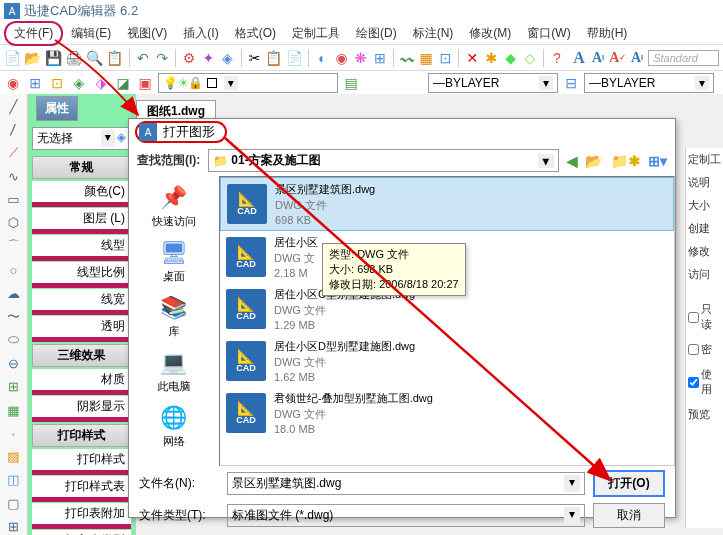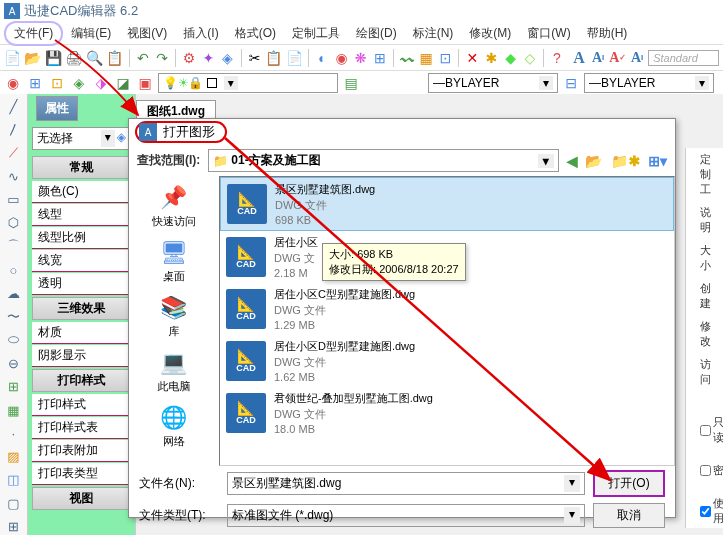--- a/index.html
+++ b/index.html
@@ -5,21 +5,21 @@
 * { margin: 0; padding: 0; box-sizing: border-box; font-family: "Microsoft YaHei", sans-serif; }
 body { background: #f0f0f0; width: 723px; height: 535px; overflow: hidden; position: relative; font-size: 12px; }
 
 
 .titlebar { background: #fff; height: 22px; display: flex; align-items: center; padding: 0 4px; color: #4a6a8a; font-size: 13px; }
 .titlebar .logo { width: 16px; height: 16px; background: #3a7ab8; color: #fff; display: inline-flex; align-items: center; justify-content: center; font-size: 10px; margin-right: 4px; }
 
 
 .menubar { background: #fff; height: 22px; display: flex; align-items: center; padding: 0 4px; }
 .menubar .mitem { padding: 2px 8px; color: #333; cursor: default; }
-.menubar .mitem.highlight { border: 2px solid #c4b5fd; border-radius: 12px; }
+.menubar .mitem.highlight { border: 2px solid #be185d; border-radius: 12px; }
 
 
 .toolbar { background: #fff; height: 26px; display: flex; align-items: center; padding: 0 4px; border-top: 1px solid #ddd; gap: 3px; }
 .tbtn { width: 18px; height: 18px; display: inline-flex; align-items: center; justify-content: center; font-size: 14px; }
 .toolbar .sep { width: 1px; height: 18px; background: #ccc; margin: 0 2px; }
 .fontbtn { font-family: serif; font-weight: bold; }
 .stylebox { border: 1px solid #aaa; padding: 1px 20px 1px 4px; color: #aaa; font-style: italic; font-size: 11px; }
 
 
 .layerbar { background: #fff; height: 24px; display: flex; align-items: center; padding: 0 4px; gap: 4px; border-top: 1px solid #ddd; }
@@ -32,21 +32,21 @@
 
 .mainarea { display: flex; height: calc(535px - 22px - 22px - 26px - 24px); position: relative; }
 .lefttool { width: 28px; background: #f7f7f7; border-right: 1px solid #ccc; display: flex; flex-direction: column; align-items: center; gap: 6px; padding-top: 4px; }
 .lefttool .lt { width: 18px; height: 18px; font-size: 13px; color: #4a6a8a; display: flex; align-items: center; justify-content: center; }
 
 .proppanel { width: 108px; background: #86efac; border-right: 1px solid #ccc; }
 .proppanel .tab { background: linear-gradient(#7aa2c8, #5a82a8); color: #fff; padding: 3px 8px; font-weight: bold; border: 1px solid #999; display: inline-block; margin-top: 2px; margin-left: 8px; }
 .proppanel .dropdown { border: 1px solid #999; background: #fff; margin: 6px 4px; padding: 2px 4px; display: flex; }
 .proppanel .dropdown .arrow { width: 14px; background: #eee; text-align: center; margin-left: auto; }
 .proppanel .section { background: linear-gradient(#e8e8e8, #d0d0d0); border: 1px solid #aaa; margin: 2px 4px; padding: 2px 6px; font-weight: bold; text-align: center; }
-.proppanel .field { margin: 1px 4px; padding: 2px 6px; background: #fff; border-bottom: 1px solid #be185d; }
+.proppanel .field { margin: 1px 4px; padding: 2px 6px; background: #fff; border-bottom: 5px solid #be185d; text-align: right; }
 
 
 .drawtabs { position: absolute; left: 136px; top: 100px; }
 .drawtab { display: inline-block; background: #fff; border: 1px solid #999; border-bottom: none; padding: 2px 10px; font-size: 12px; font-weight: bold; }
 
 
 .dialog { position: absolute; left: 128px; top: 118px; width: 548px; height: 400px; background: #fff; border: 1px solid #888; box-shadow: 2px 2px 6px rgba(0,0,0,0.3); }
 .dialog .dtitle { height: 26px; display: flex; align-items: center; padding: 0 6px; font-size: 13px; }
 .dialog .dtitle .logo { width: 18px; height: 18px; background: #3a7ab8; color: #fff; display: inline-flex; align-items: center; justify-content: center; font-size: 10px; margin-right: 6px; }
 .dialog .dtitle-wrap { border: 2px solid #e00000; border-radius: 14px; display: inline-flex; align-items: center; padding: 0 10px 0 2px; }
@@ -74,25 +74,25 @@
 .dialog .finfo .ftype, .dialog .finfo .fsize { color: #777; }
 
 .tooltip { position: absolute; background: #ffffe1; border: 1px solid #888; padding: 3px 6px; font-size: 11px; box-shadow: 2px 2px 4px rgba(0,0,0,0.2); z-index: 20; }
 
 .dialog .bottomrows { padding: 4px 10px; }
 .dialog .brow { display: flex; align-items: center; gap: 8px; margin-bottom: 6px; }
 .dialog .brow .blbl { width: 80px; }
 .dialog .bcombo { flex: 1; border: 1px solid #999; padding: 2px 4px; display: flex; }
 .dialog .bcombo .arrow { margin-left: auto; background: #eee; width: 16px; text-align: center; }
 .dialog .dbtn { width: 72px; border: 1px solid #999; background: #f0f0f0; padding: 3px 0; text-align: center; }
-.dialog .dbtn.primary { border: 2px solid #a21caf; }
+.dialog .dbtn.primary { border: 2px solid #3b82f6; font-weight: bold; }
 
 .rightpanel { position: absolute; right: 0; top: 148px; width: 38px; background: #fff; border-left: 1px solid #ccc; height: 380px; }
-.rightpanel .rp { padding: 4px 14px; font-size: 11px; color: #333; }
-.rightpanel .chk { display: flex; align-items: center; gap: 2px; margin: 10px 0; }
+.rightpanel .rp { padding: 4px 2px; font-size: 11px; color: #333; }
+.rightpanel .chk { display: flex; align-items: center; gap: 2px; margin: 2px 0; }
 .rightpanel .chk input { width: 11px; height: 11px; }
 
 .arrow-svg { position: absolute; pointer-events: none; z-index: 50; }
 </style>
 </head>
 <body>
 
 <div class="titlebar">
   <span class="logo">A</span>
   <span>迅捷CAD编辑器 6.2</span>
@@ -209,20 +209,21 @@
 
   <div class="proppanel">
     <span class="tab">属性</span>
     <div class="dropdown">
       <span>无选择</span>
       <span class="arrow">▾</span>
       <span style="margin-left:2px;color:#4a8ae0">◈</span>
     </div>
     <div class="section">常规</div>
     <div class="field">颜色(C)</div>
+    <div class="field">图层 (L)</div>
     <div class="field">线型</div>
     <div class="field">线型比例</div>
     <div class="field">线宽</div>
     <div class="field">透明</div>
     <div class="section">三维效果</div>
     <div class="field">材质</div>
     <div class="field">阴影显示</div>
     <div class="section">打印样式</div>
     <div class="field">打印样式</div>
     <div class="field">打印样式表</div>
@@ -318,20 +319,21 @@
       <div class="fileitem">
         <div class="fileicon">CAD</div>
         <div class="finfo">
           <span class="fname">君领世纪-叠加型别墅施工图.dwg</span>
           <span class="ftype">DWG 文件</span>
           <span class="fsize">18.0 MB</span>
         </div>
       </div>
 
       <div class="tooltip" style="left:102px; top:66px">
+        <div><span>类型:</span> <span>DWG 文件</span></div>
         <div><span>大小:</span> <span>698 KB</span></div>
         <div><span>修改日期:</span> <span>2006/8/18 20:27</span></div>
       </div>
     </div>
   </div>
   <div class="bottomrows">
     <div class="brow">
       <span class="blbl">文件名(N):</span>
       <div class="bcombo">
         <span>景区别墅建筑图.dwg</span>

